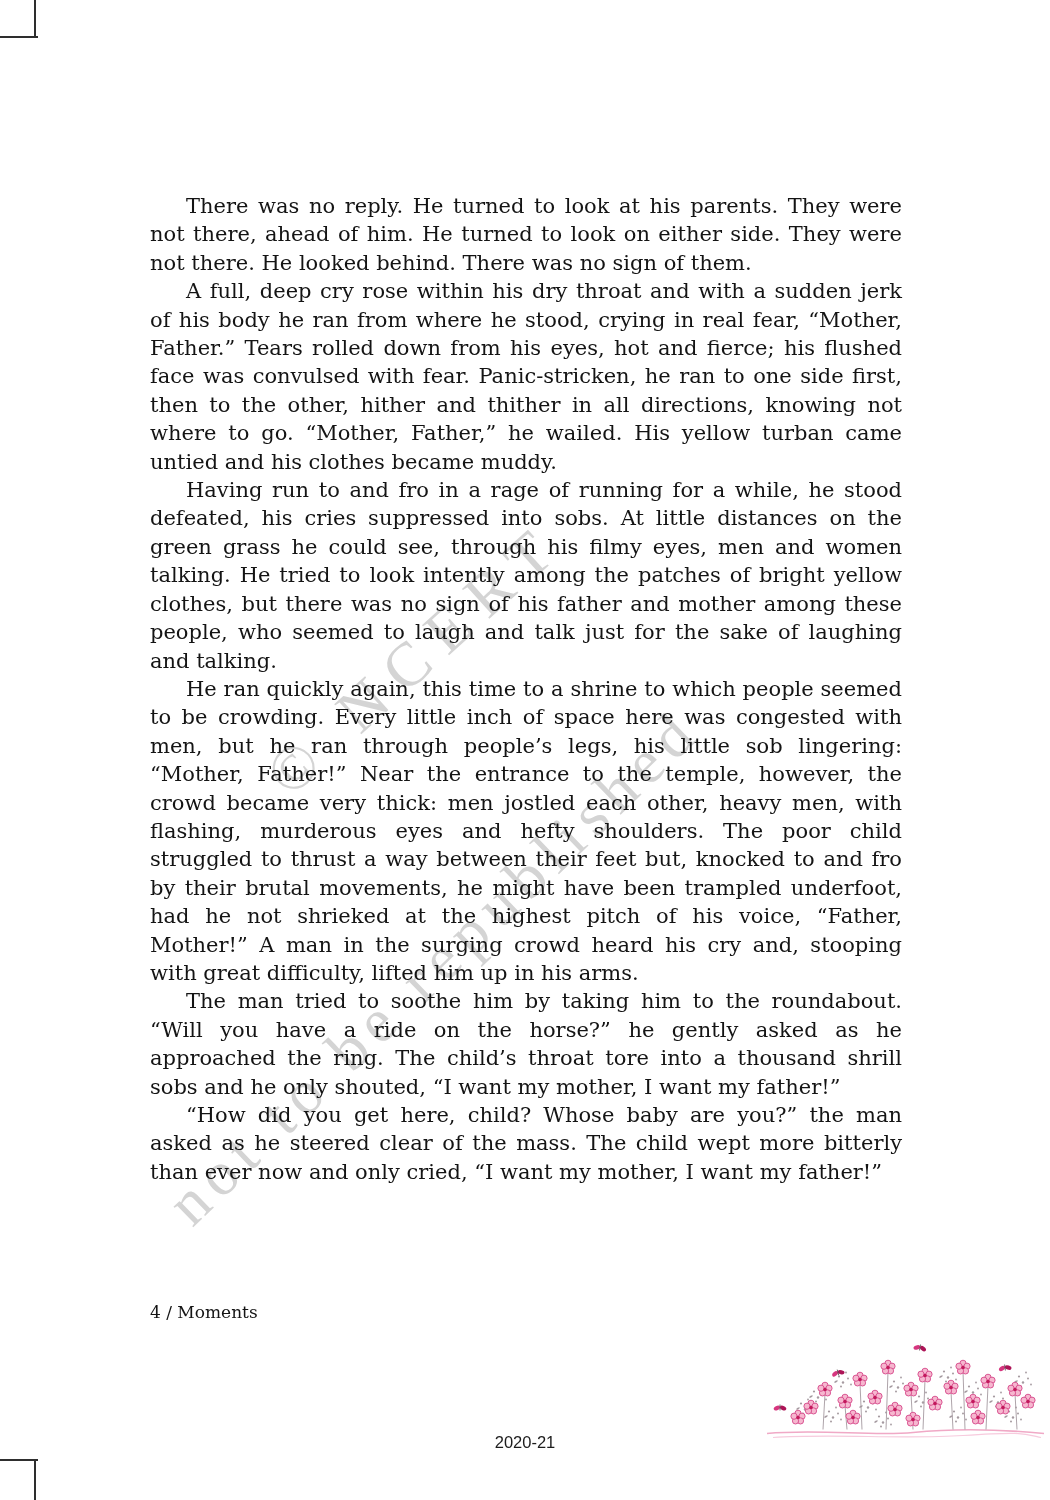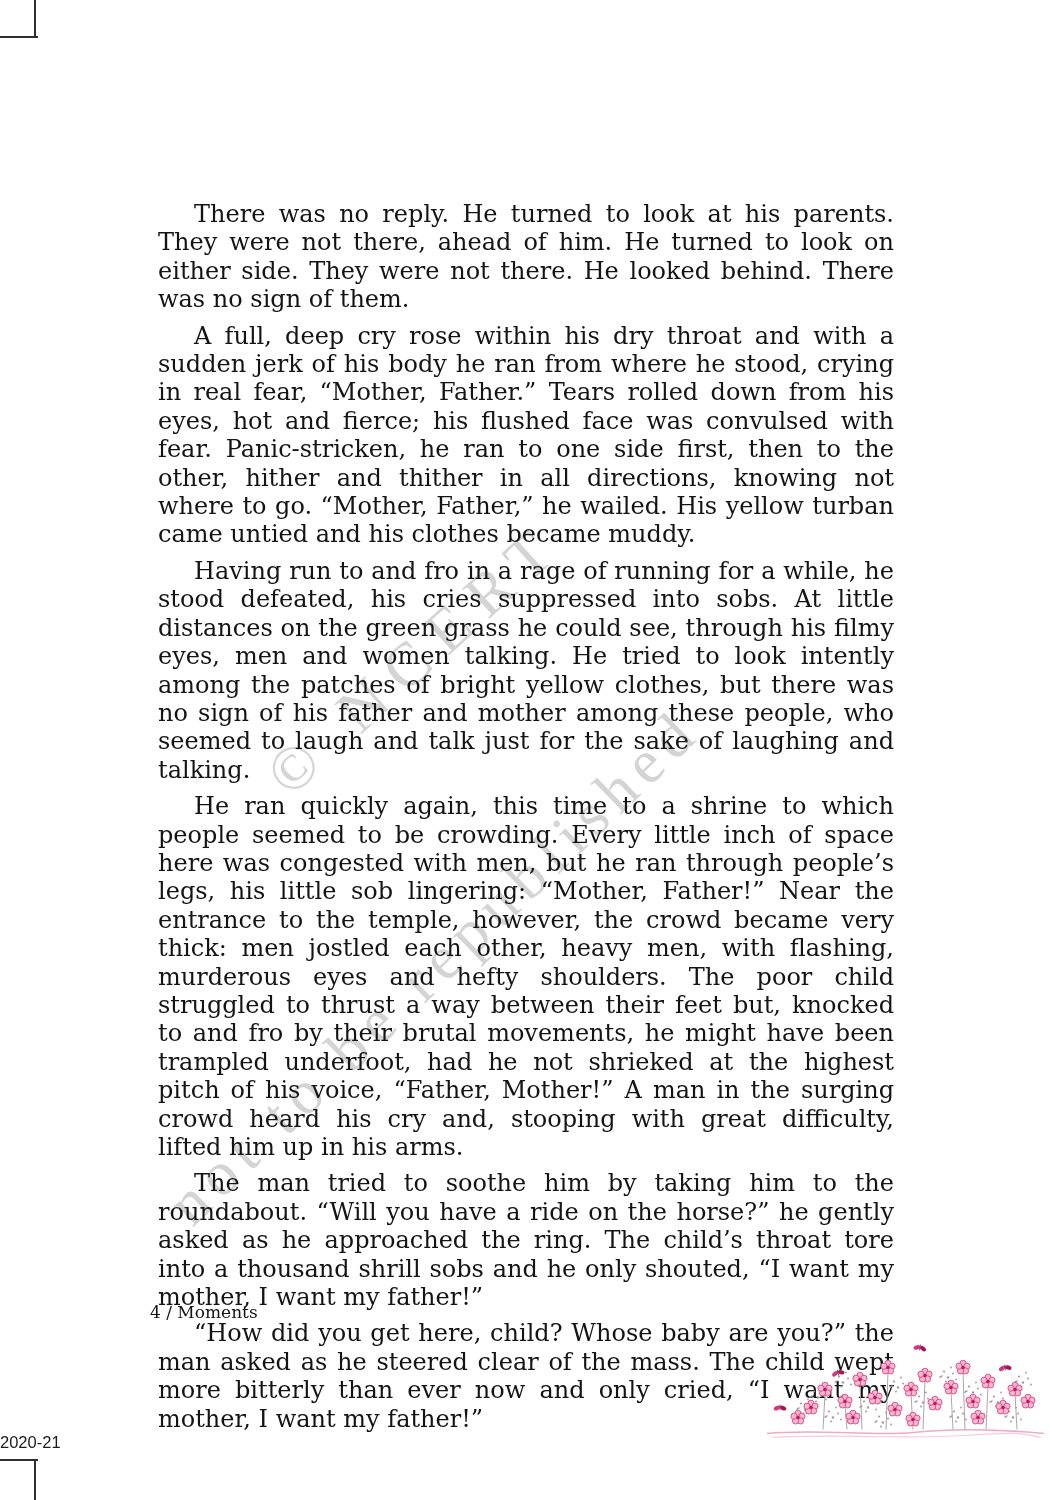--- a/index.html
+++ b/index.html
@@ -31,40 +31,40 @@
   #wm2 { left:178px; top:1178px; font-size:62px; letter-spacing:9px;  transform:rotate(-44deg); }
 
   
   .body-text {
     position:absolute;
     left:150px; top:192px;
     width:752px;
     z-index:1;
   }
   .body-text p {
-    margin:8px;
+    margin:0;
     text-indent:36px;
-    font-size:24px;
+    font-size:21px;
     line-height:28.4px;
     text-align:justify;
     color:#141414;
   }
 
   .footer-left {
     position:absolute;
     left:150px; top:1302px;
     font-size:17px;
     color:#141414;
     z-index:1;
   }
   .footer-year {
     position:absolute;
     left:0; top:1433px;
     width:100%;
-    text-align:left;
+    text-align:center;
     font-family:"Liberation Sans", sans-serif;
     font-size:16.5px;
     color:#1c1c1c;
     z-index:1;
   }
   .flowers {
     position:absolute;
     left:763px; top:1336px;
     width:285px; height:108px;
     z-index:1;

